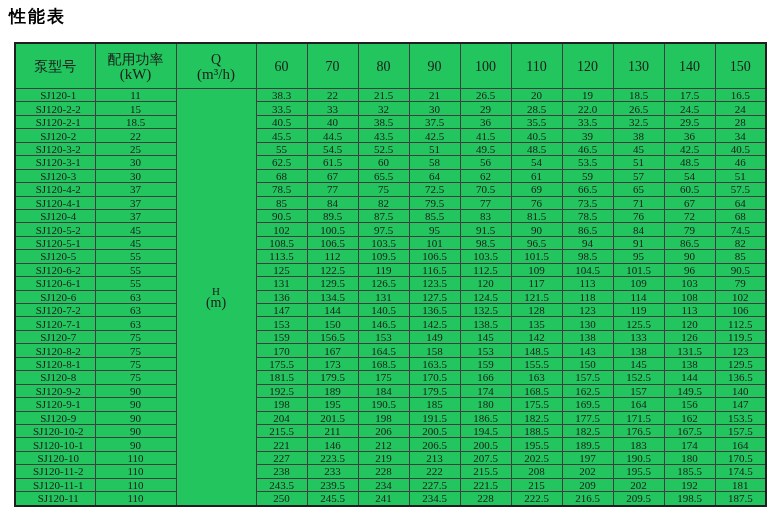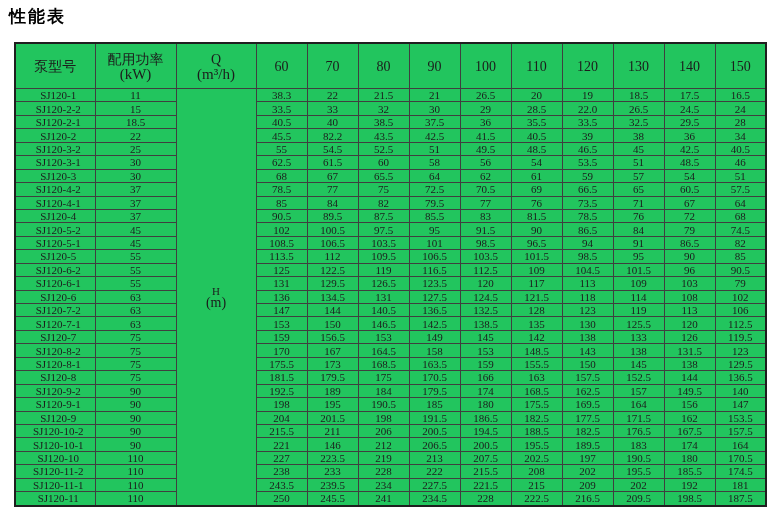--- a/index.html
+++ b/index.html
@@ -122,21 +122,21 @@
         <td>35.5</td>
         <td>33.5</td>
         <td>32.5</td>
         <td>29.5</td>
         <td>28</td>
       </tr>
       <tr>
         <td class="model-cell">SJ120-2</td>
         <td>22</td>
         <td>45.5</td>
-        <td>82.2</td>
+        <td>44.5</td>
         <td>43.5</td>
         <td>42.5</td>
         <td>41.5</td>
         <td>40.5</td>
         <td>39</td>
         <td>38</td>
         <td>36</td>
         <td>34</td>
       </tr>
       <tr>

